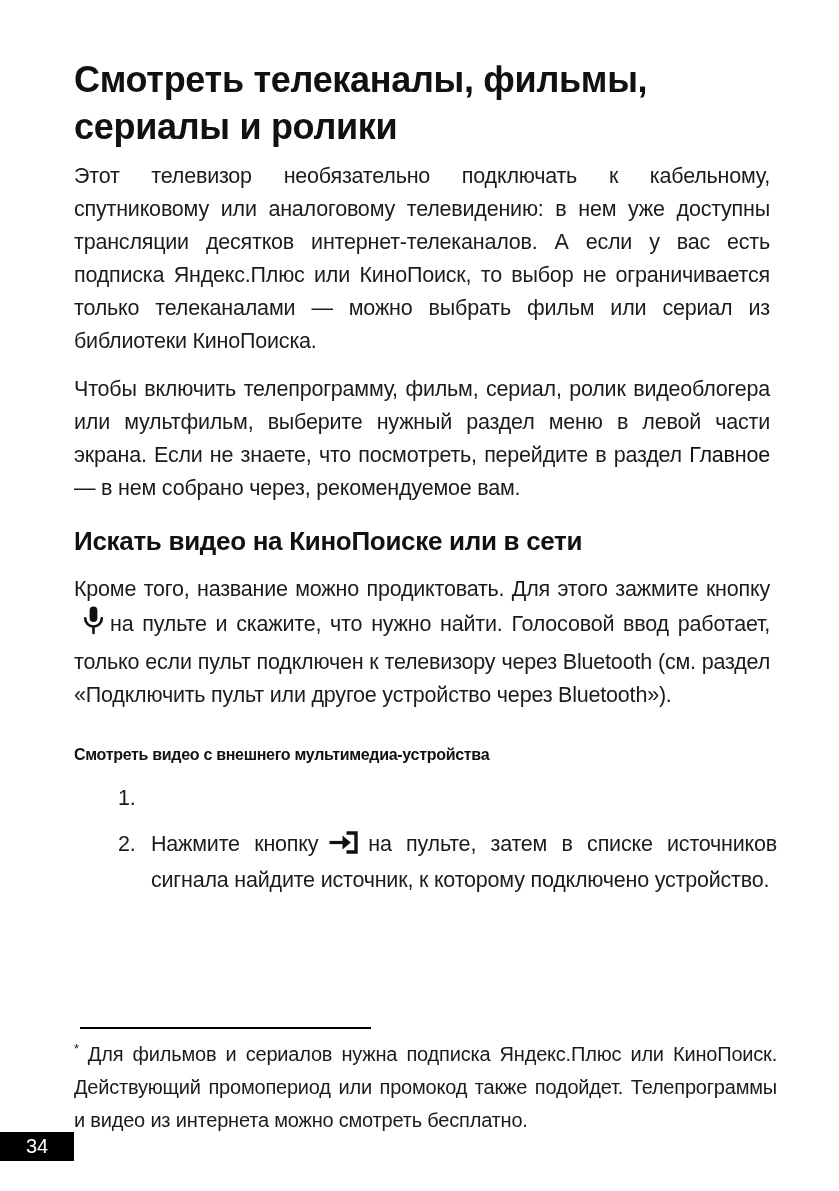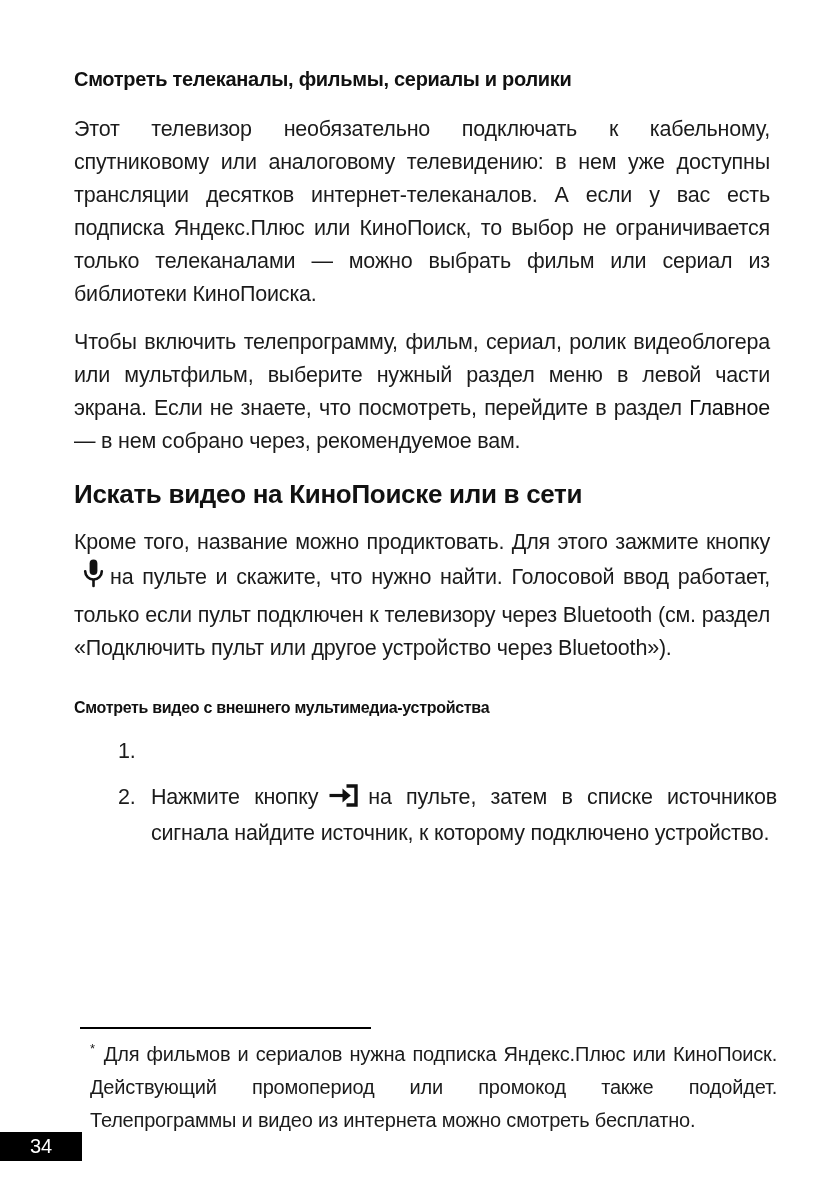--- a/index.html
+++ b/index.html
@@ -13,21 +13,21 @@
     overflow: hidden;
   }
   .content {
     position: absolute;
     left: 74px;
     right: 62px;
     top: 0;
   }
   .h1 {
     margin: 56px 0 10px 0;
-    font-size: 20px;
+    font-size: 36px;
     line-height: 47px;
     font-weight: 700;
     letter-spacing: -0.3px;
     color: #111;
   }
   .h2 {
     margin: 16px 0 12px 0;
     font-size: 26px;
     line-height: 40px;
     font-weight: 700;
@@ -71,39 +71,39 @@
   .footnote-rule {
     position: absolute;
     left: 80px;
     top: 1027px;
     width: 291px;
     height: 0;
     border-top: 2px solid #000;
   }
   .footnote {
     position: absolute;
-    left: 90px;
+    left: 74px;
     right: 62px;
     top: 1038px;
     font-size: 20px;
     line-height: 33px;
     text-align: justify;
     letter-spacing: -0.2px;
   }
   .footnote sup.fn-mark {
     font-size: 13px;
     vertical-align: super;
     line-height: 0;
     margin-right: 9px;
   }
   .page-number {
     position: absolute;
     left: 0;
     top: 1132px;
-    width: 82px;
+    width: 74px;
     height: 29px;
     background: #000000;
     color: #ffffff;
     font-size: 20px;
     display: flex;
     align-items: center;
     justify-content: center;
   }
 </style>
 </head>

